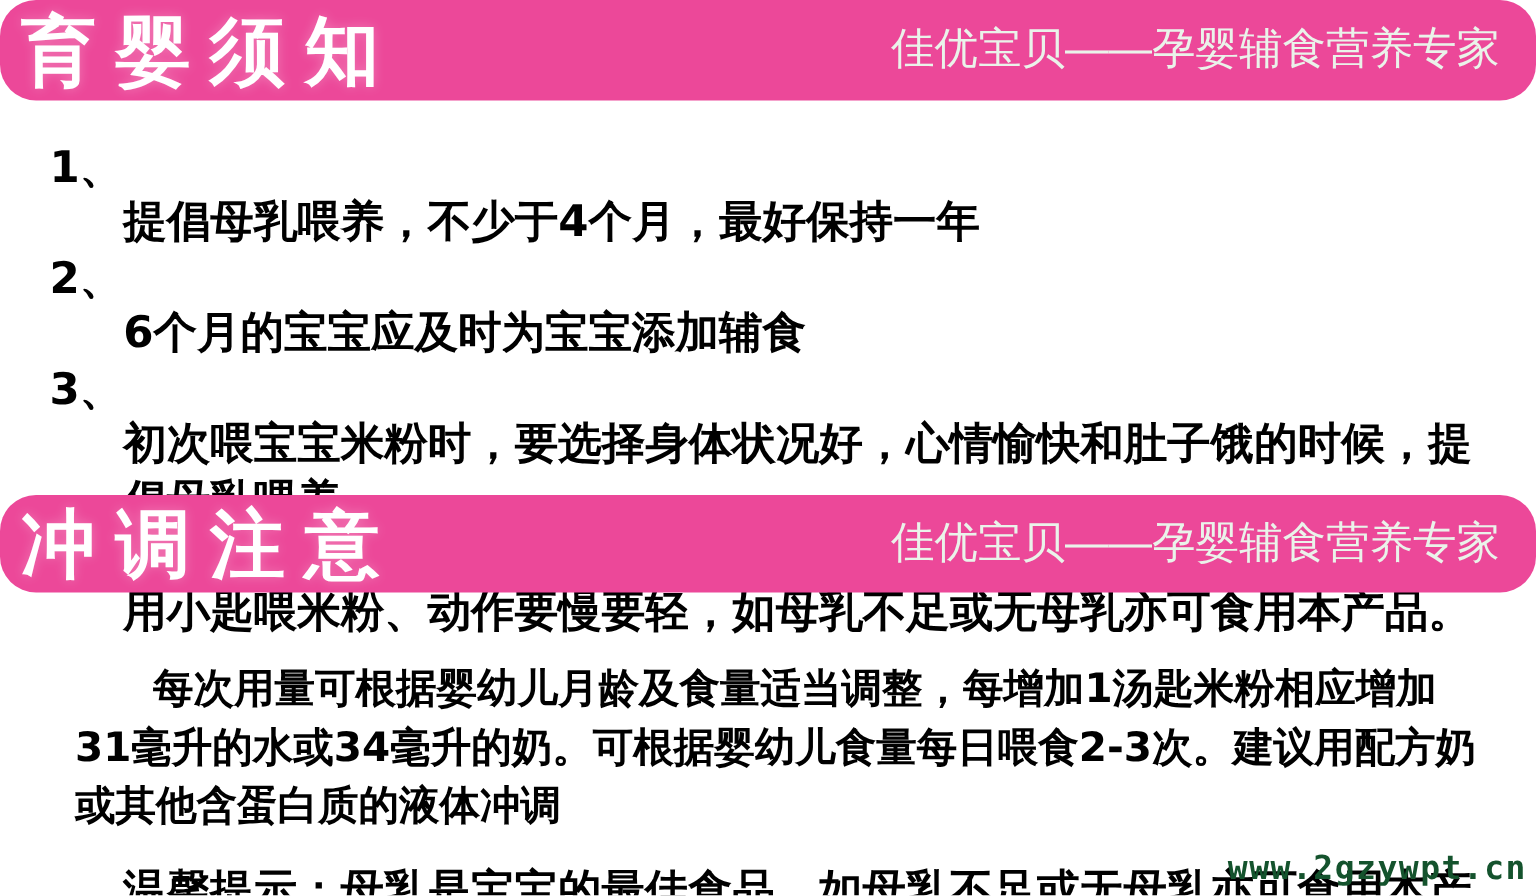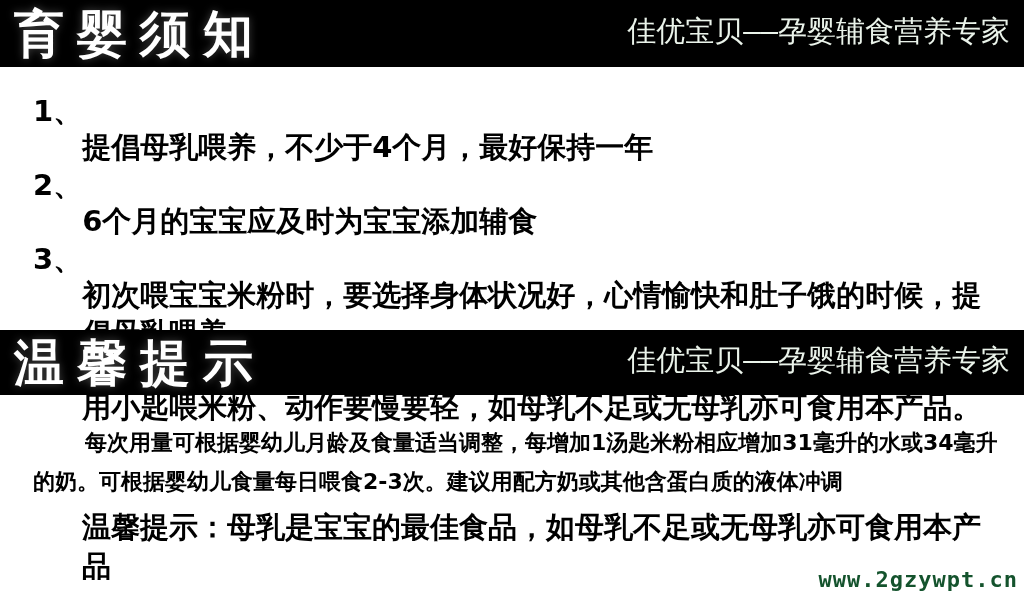--- a/index.html
+++ b/index.html
@@ -8,68 +8,69 @@
     width:1024px;height:597px;
     background:#ffffff;
     overflow:hidden;
     font-family:"DejaVu Sans","Liberation Sans",sans-serif;
     color:#000;
   }
   
   .bar{
     position:relative;
     width:100%;
-    background:#000000;
+    background:#ec4899;
     display:flex;
     align-items:center;
     justify-content:space-between;
     box-sizing:border-box;
+    border-radius:24px;
   }
   .bar1{height:67px;}
   .bar2{height:65px;}
   .bar-title{
     margin:0;
     padding-left:14px;
     font-size:50px;
     line-height:1;
     font-weight:bold;
     color:#ffffff;
     letter-spacing:13px;
     white-space:nowrap;
     font-family:"DejaVu Sans","Liberation Sans",sans-serif;
     text-shadow:0 0 8px rgba(255,255,255,0.28);
   }
   .bar-brand{
-    padding-right:14px;
+    padding-right:24px;
     font-size:29px;
     line-height:1;
     color:#eaf3ea;
-    font-family:Liberation Mono, monospace;
+    font-family:Liberation Sans, sans-serif;
     white-space:nowrap;
   }
   
   .notice-list{
     list-style:none;
     margin:25px 0 0 0;
     padding:0 20px 0 33px;
     font-size:29px;
     line-height:38px;
     font-weight:600;
   }
   .notice-item{display:flex;align-items:flex-start;}
   .notice-num{flex:0 0 41px;white-space:nowrap;}
   .notice-text{flex:1 1 auto;margin-top:36px;}
   
   .prep-body{
     padding:28px 20px 0 33px;
     box-sizing:border-box;
   }
   .prep-paragraph{
-    margin:0;
-    font-size:22px;
+    margin:17px;
+    font-size:27px;
     line-height:39px;
     font-weight:600;
     text-indent:52px;
   }
   .prep-tip{
     margin:7px 0 0 0;
     padding-left:49px;
     font-size:29px;
     line-height:39px;
     font-weight:600;
@@ -113,21 +114,21 @@
       </li>
       <li class="notice-item">
         <span class="notice-num">4、</span>
         <span class="notice-text">用小匙喂米粉、动作要慢要轻，如母乳不足或无母乳亦可食用本产品。</span>
       </li>
     </ol>
   </section>
 
   <section style="position:absolute;top:330px;left:0;width:100%;">
     <header class="bar bar2">
-      <h1 class="bar-title">温馨提示</h1>
+      <h1 class="bar-title">冲调注意</h1>
       <div class="bar-brand">佳优宝贝——孕婴辅食营养专家</div>
     </header>
 
     <div class="prep-body">
       <p class="prep-paragraph">每次用量可根据婴幼儿月龄及食量适当调整，每增加1汤匙米粉相应增加31毫升的水或34毫升的奶。可根据婴幼儿食量每日喂食2-3次。建议用配方奶或其他含蛋白质的液体冲调</p>
       <p class="prep-tip">温馨提示：母乳是宝宝的最佳食品，如母乳不足或无母乳亦可食用本产品</p>
     </div>
   </section>
 
   <div class="watermark">www.2gzywpt.cn</div>

